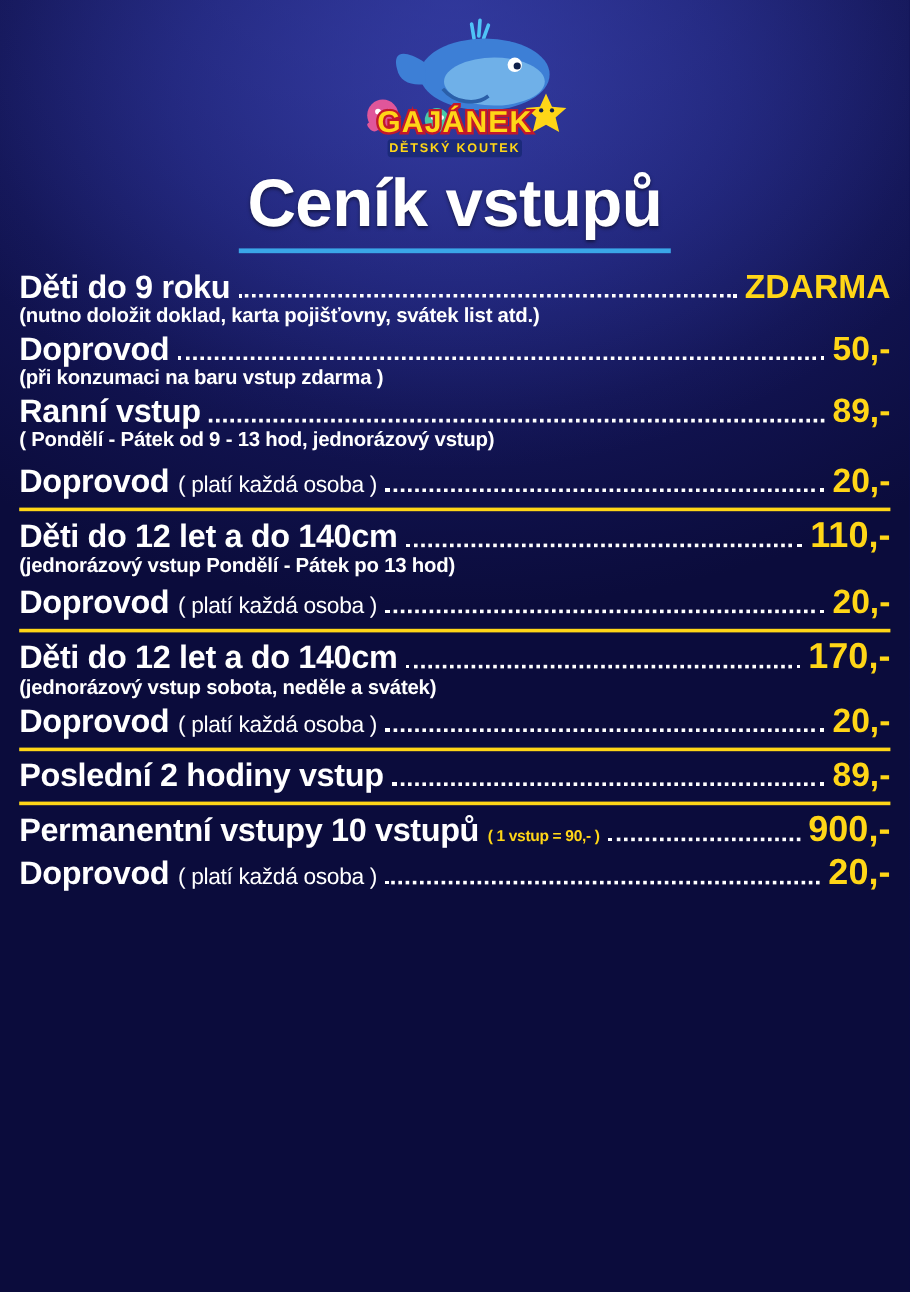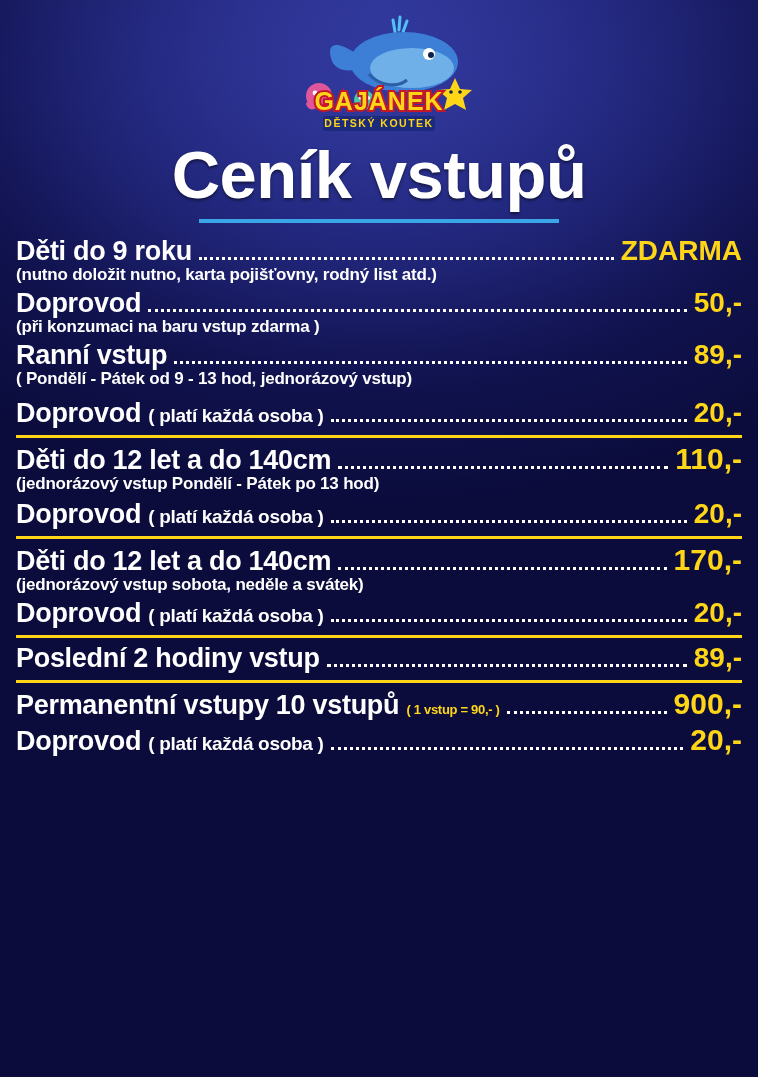--- a/index.html
+++ b/index.html
@@ -40,21 +40,21 @@
     height: 120px;
     text-align: center;
   }
   .logo-svg { display: block; margin: 0 auto; }
 
   
   .title {
     position: relative;
     text-align: center;
     color: #ffffff;
-    font-size: 67px;
+    font-size: 56px;
     font-weight: bold;
     letter-spacing: -0.5px;
     margin-top: 2px;
     text-shadow: 0 2px 3px rgba(0,0,0,0.5);
   }
   .title-rule {
     position: relative;
     width: 360px;
     height: 4px;
     margin: 6px auto 0 auto;
@@ -80,21 +80,21 @@
     color: #ffffff;
   }
   .row .label {
     font-size: 27px;
     font-weight: bold;
     white-space: nowrap;
     letter-spacing: -0.3px;
   }
   .row .label .sub-inline {
     font-size: 19px;
-    font-weight: bold;
+    font-weight: normal;
   }
   .row .label .tiny-inline {
     font-size: 13px;
     font-weight: bold;
     color: #ffd617;
   }
   .dots {
     flex: 1 1 auto;
     border-bottom: 3px dotted #ffffff;
     margin: 0 7px 7px 7px;
@@ -176,21 +176,21 @@
   <div class="title-rule"></div>
 
   <div class="list">
 
     <div class="block">
       <div class="row">
         <span class="label">Děti do 9 roku</span>
         <span class="dots"></span>
         <span class="price">ZDARMA</span>
       </div>
-      <div class="note">(nutno doložit nutno, karta pojišťovny, rodný list atd.)</div>
+      <div class="note">(nutno doložit doklad, karta pojišťovny, svátek list atd.)</div>
     </div>
 
     <div class="block">
       <div class="row">
         <span class="label">Doprovod</span>
         <span class="dots"></span>
         <span class="price">50,-</span>
       </div>
       <div class="note">(při konzumaci na baru vstup zdarma )</div>
     </div>

